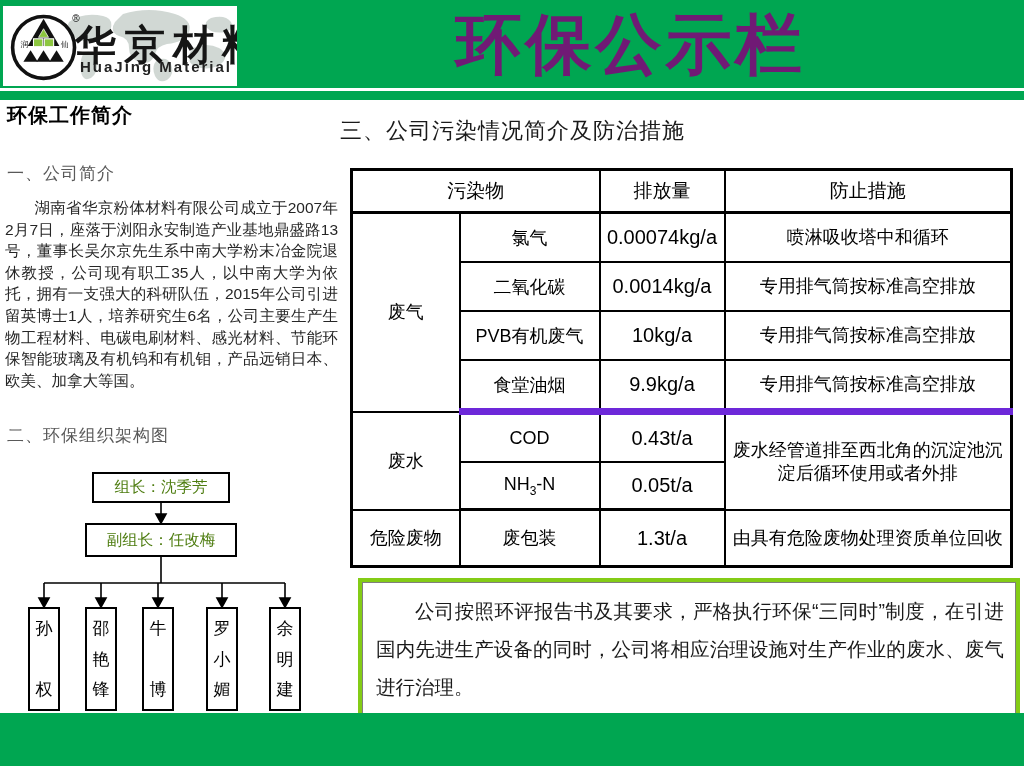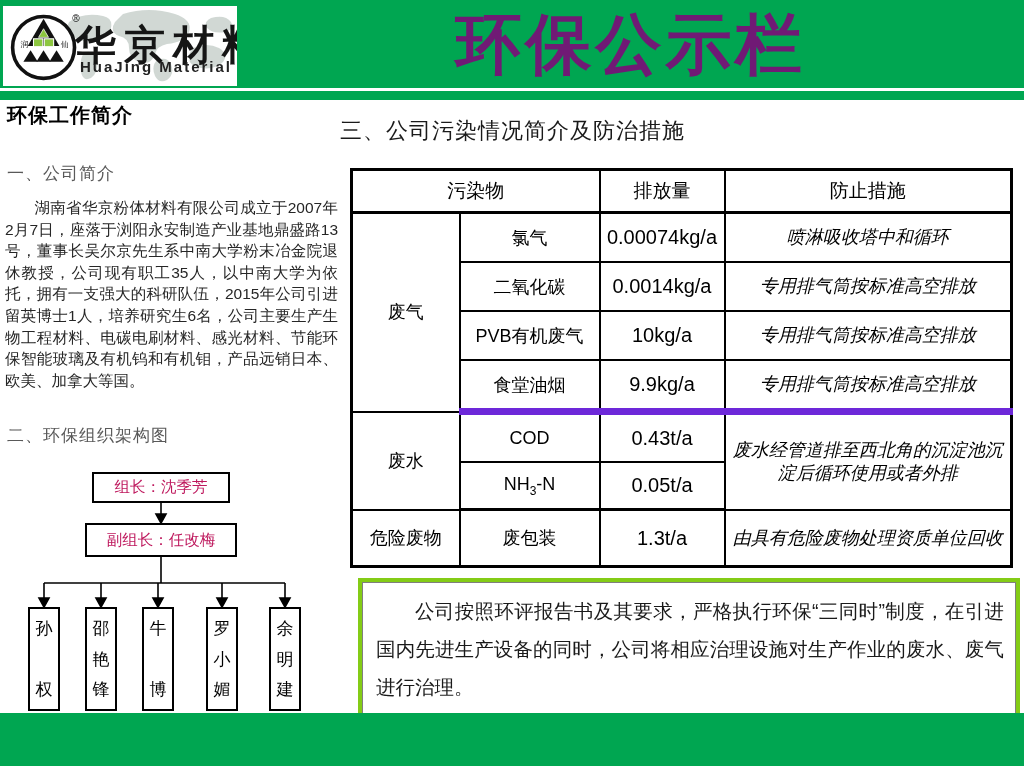--- a/index.html
+++ b/index.html
@@ -26,21 +26,21 @@
   .left-heading{position:absolute;left:7px;top:102px;font-size:20px;font-weight:bold;color:#000;
     font-family:"DejaVu Serif",serif;letter-spacing:1px;}
   .sec-title{position:absolute;left:7px;font-size:17px;color:#595959;letter-spacing:1px;}
   .sec1-title{top:162px;}
   .sec2-title{top:424px;}
   .company-text{position:absolute;left:5px;top:197px;width:333px;
     font-size:15.5px;line-height:21.6px;color:#262626;text-indent:1.9em;text-align:justify;}
   
   .orgchart{position:absolute;left:0px;top:460px;width:340px;height:250px;}
   .org-lines{position:absolute;left:0;top:0;width:340px;height:250px;}
-  .org-box{position:absolute;border:2px solid #000;background:#fff;color:#be185d;
+  .org-box{position:absolute;border:2px solid #000;background:#fff;color:#4d7c0f;
     display:flex;align-items:center;justify-content:center;font-size:15.5px;white-space:nowrap;}
   .org-leader{left:92px;top:12px;width:134px;height:27px;}
   .org-deputy{left:85px;top:63px;width:148px;height:30px;}
   .org-member{position:absolute;top:147px;width:28px;height:84px;border:2px solid #000;background:#fff;
     display:flex;flex-direction:column;justify-content:space-between;align-items:center;
     padding:8px 0;font-size:17px;color:#000;}
   .m0{left:28px;}.m1{left:85px;}.m2{left:142px;}.m3{left:206px;}.m4{left:269px;}
   
   .right-heading{position:absolute;left:340px;top:116px;font-size:22px;color:#1a1a1a;letter-spacing:1px;}
   table.pollution{position:absolute;left:350px;top:168px;border-collapse:collapse;table-layout:fixed;
@@ -49,21 +49,21 @@
   table.pollution col.c2{width:140px;}
   table.pollution col.c3{width:125px;}
   table.pollution col.c4{width:287px;}
   table.pollution td,table.pollution th{border:2px solid #000;text-align:center;vertical-align:middle;
     padding:1px 2px;color:#000;font-weight:normal;}
   table.pollution{border:3px solid #000;}
   tr.hdr th{height:38px;font-size:19px;border-bottom:3px solid #000;}
   td.cat{font-size:18px;}
   td.pol{font-size:18px;}
   td.amt{font-size:20px;}
-  td.meas{font-size:18px;line-height:1.25;font-style:italic;}
+  td.meas{font-size:18px;line-height:1.25;}
   tr.r1 td,tr.r2 td,tr.r3 td{height:45px;}
   tr.r4 td{height:45px;border-bottom:7px solid #6d28d9;}
   tr.r5 td{height:44px;}
   tr.r6 td{height:43px;border-bottom:3px solid #000;}
   tr.r7 td{height:52px;}
   td.thickL{border-left:3px solid #000;}
   sub.chem{font-size:12px;}
   
   .note-box{position:absolute;left:358px;top:578px;width:628px;min-height:96px;
     border:4px solid #84cc16;box-shadow:inset 0 0 0 1px #7f7f7f;background:#fff;

